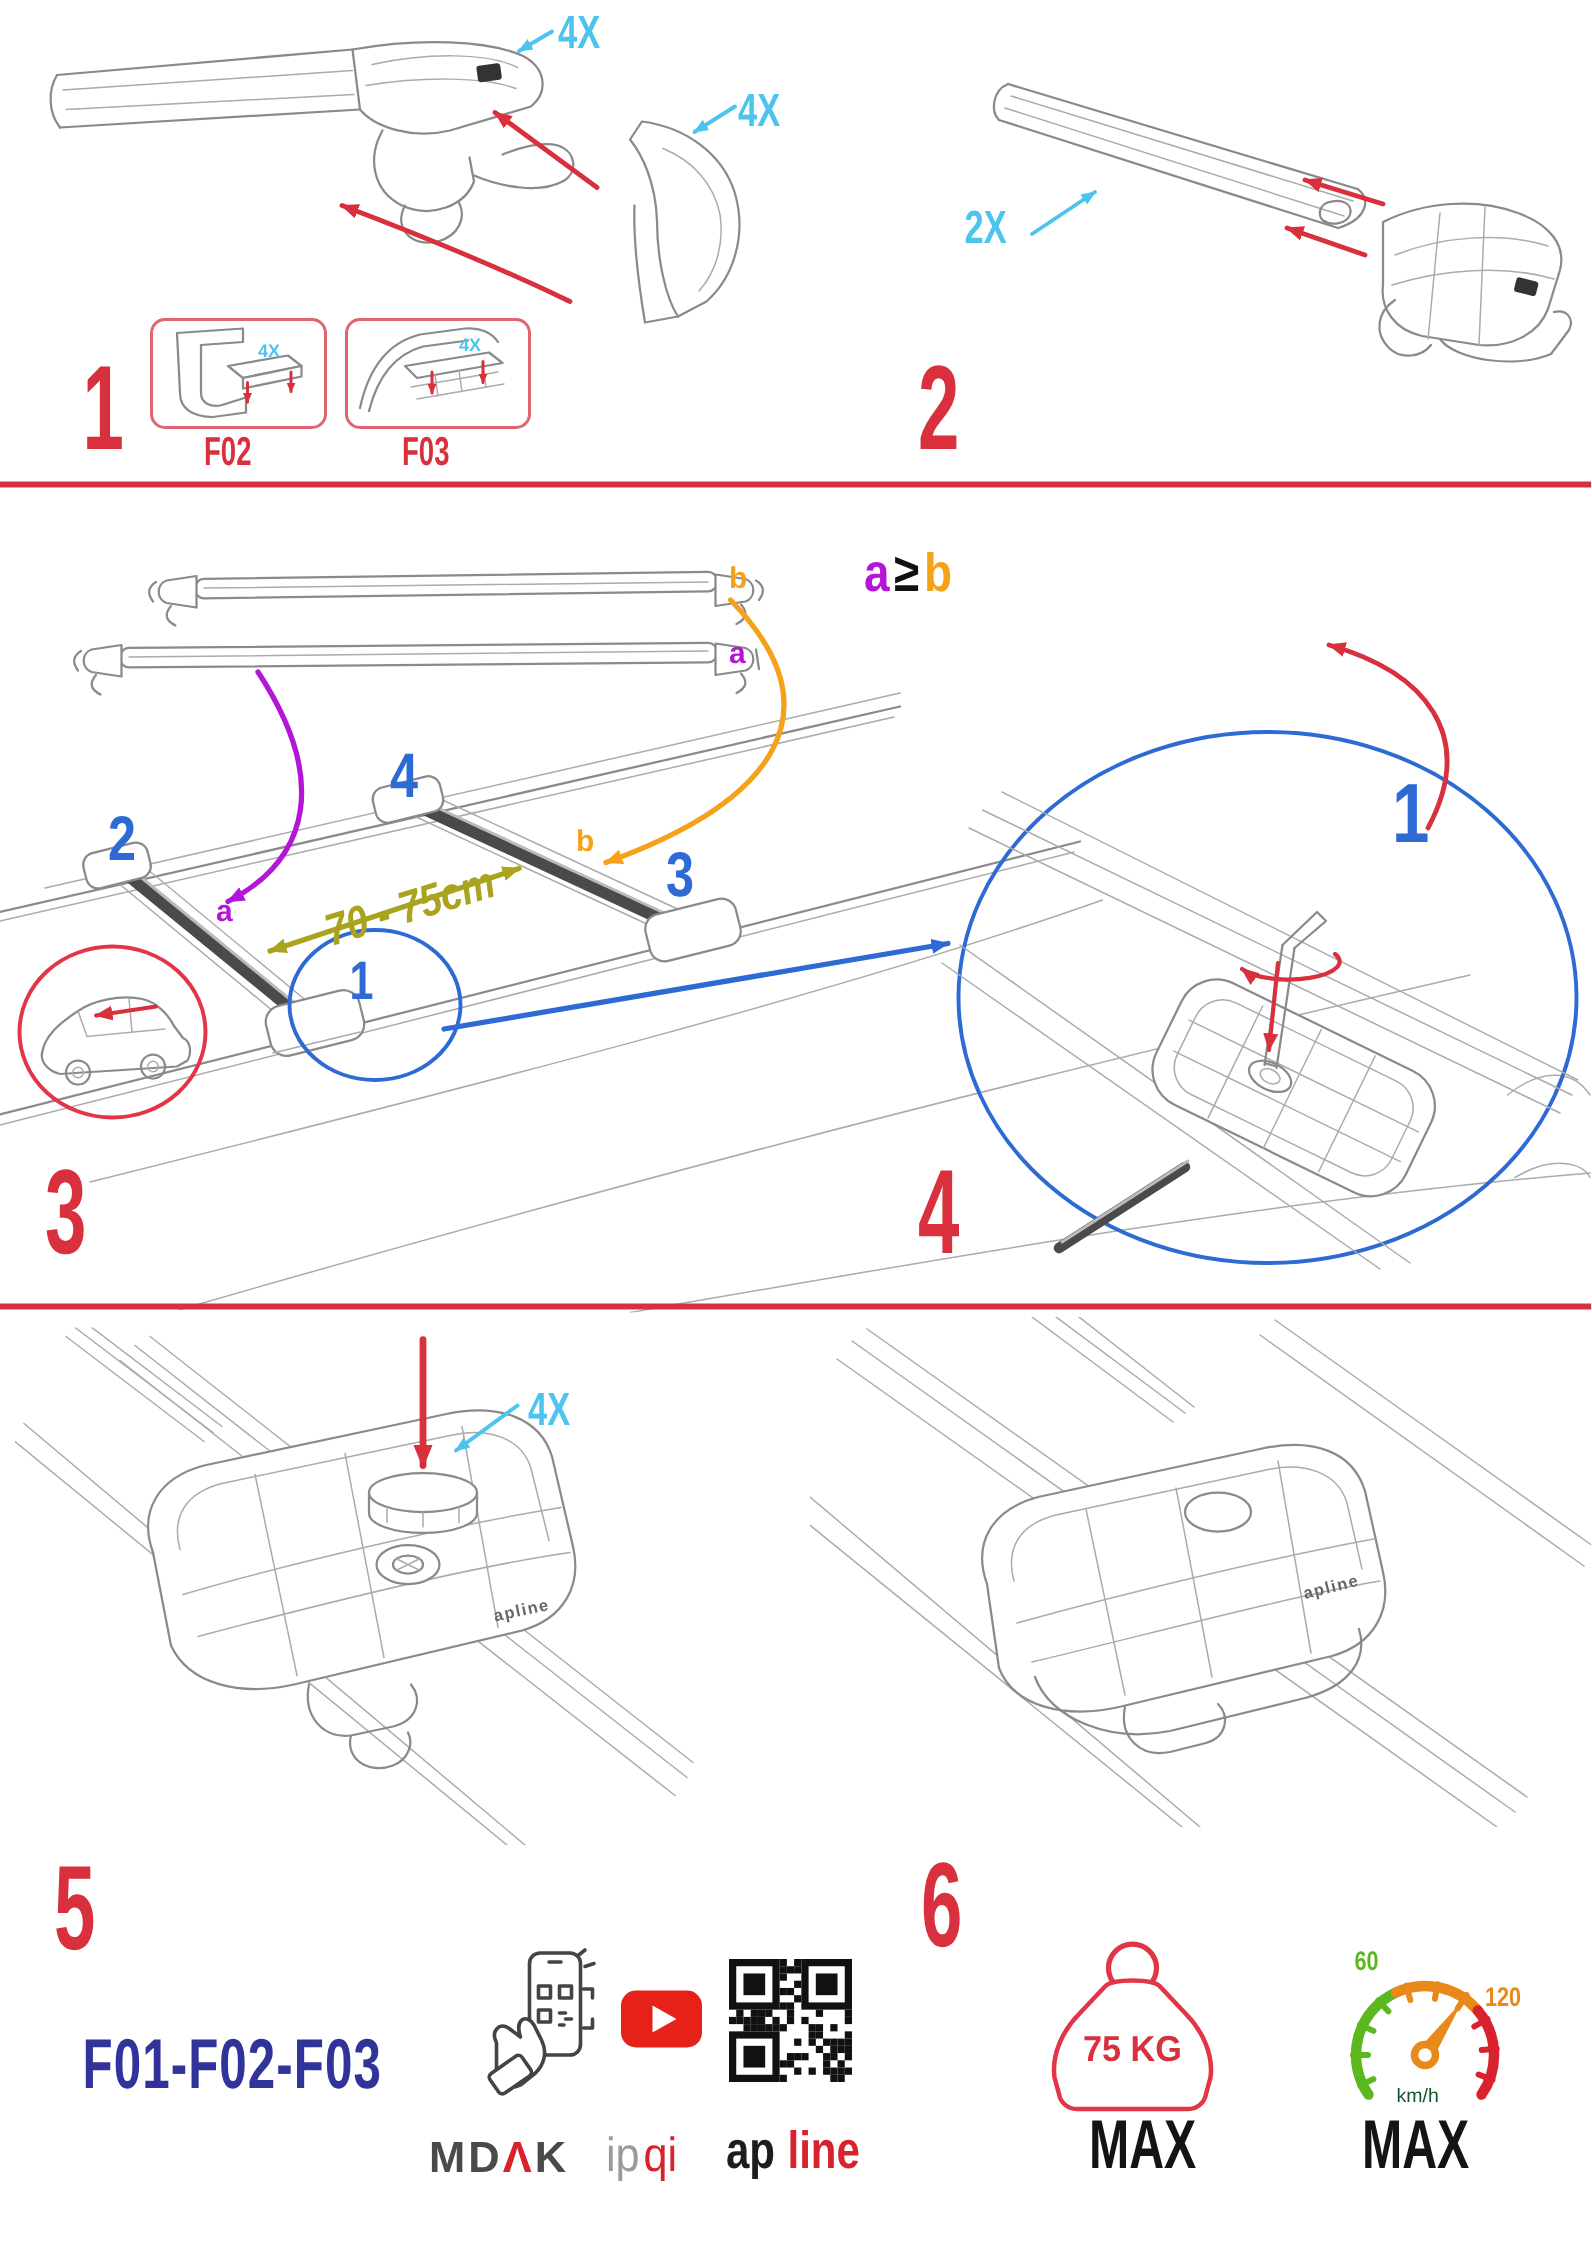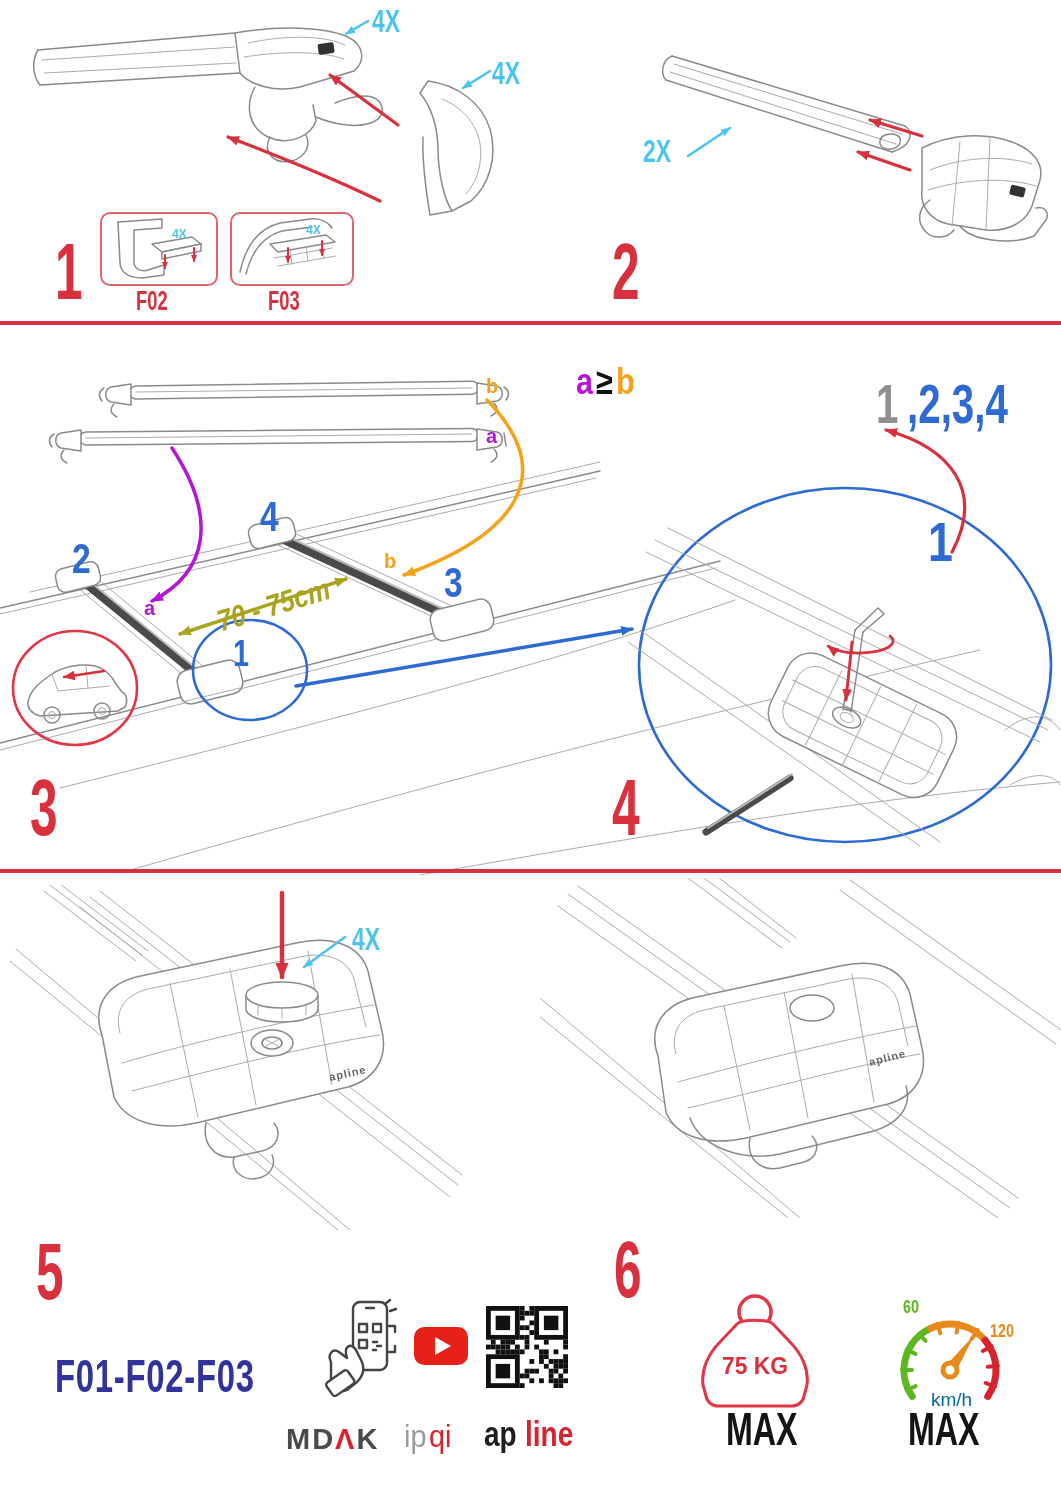--- a/index.html
+++ b/index.html
@@ -22,21 +22,21 @@
     transform:rotate(-17deg) scaleX(.85);transform-origin:left top;display:inline-block;}
   .seq{font-weight:bold;font-size:56px;line-height:1;display:inline-block;transform:scaleX(.72);transform-origin:left top;white-space:nowrap;}
   .inset-box{border:2px solid #e06570;border-radius:10px;background:#fff;}
   .inset-label{font-weight:bold;font-size:27px;color:var(--red);transform:scaleX(.68);transform-origin:left top;display:inline-block;line-height:1;}
   .codes{font-weight:bold;font-size:47px;line-height:1;color:var(--navy);transform:scaleX(.7);transform-origin:left top;display:inline-block;letter-spacing:1px;}
   .brand1{font-weight:bold;font-size:36px;line-height:1;transform:scaleX(.78);transform-origin:left top;display:inline-block;}
   .brand2{font-weight:bold;font-size:29px;line-height:1;color:#4a4a4a;letter-spacing:2px;display:inline-block;}
   .brand3{font-size:32px;line-height:1;color:#9a9a9a;display:inline-block;transform:scaleX(.9);transform-origin:left top;}
   .brand4{font-weight:bold;font-size:35px;line-height:1;color:#1d1d1d;transform:scaleX(.8);transform-origin:left top;display:inline-block;}
   .maxlab{font-weight:bold;font-size:46px;line-height:1;color:#141414;transform:scaleX(.7);transform-origin:left top;display:inline-block;}
-  .unitlab{font-size:19px;line-height:1;color:#0369a1;}
+  .unitlab{font-size:13px;line-height:1;color:#14532d;}
   .gauge-num{font-weight:bold;font-size:18px;line-height:1;display:inline-block;transform:scaleX(.8);transform-origin:left top;}
   .divider{position:absolute;left:0;width:1061px;height:4px;background:var(--red);}
   
   svg .ln{fill:none;stroke:#8a8a8a;stroke-width:1.5;stroke-linecap:round;stroke-linejoin:round;}
   svg .thin{fill:none;stroke:#ababab;stroke-width:1;stroke-linecap:round;}
   svg .shape{fill:#fff;stroke:#8a8a8a;stroke-width:1.5;stroke-linejoin:round;}
   svg .band{fill:none;stroke:#4a4a4a;stroke-width:8;stroke-linecap:round;}
   svg .bandhl{fill:none;stroke:#bbb;stroke-width:2;stroke-linecap:round;}
   svg .red-a{fill:none;stroke:var(--red);stroke-width:3.2;stroke-linecap:round;}
   svg .red-a-big{fill:none;stroke:var(--red);stroke-width:4.5;stroke-linecap:round;}
@@ -268,21 +268,20 @@
   <span class="abs" style="left:576px;top:364px"><span class="formula" style="color:var(--purple)">a</span><span class="formula" style="color:#111">≥</span><span class="formula" style="color:var(--orange)">b</span></span>
   <span class="abs blue-num" style="left:72px;top:538px;font-size:42px">2</span>
   <span class="abs blue-num" style="left:260px;top:496px;font-size:42px">4</span>
   <span class="abs blue-num" style="left:444px;top:562px;font-size:42px">3</span>
   <span class="abs tag" style="left:384px;top:551px;color:var(--orange)">b</span>
   <span class="abs tag" style="left:144px;top:598px;color:var(--purple)">a</span>
   <span class="abs dist" style="left:213px;top:606px">70 - 75cm</span>
   <span class="abs blue-num" style="left:233px;top:636px;font-size:36px">1</span>
   <span class="abs step-num" style="left:30px;top:774px">3</span>
   <span class="abs step-num" style="left:612px;top:774px">4</span>
-  <span class="abs" style="left:876px;top:376px"><span class="seq" style="color:var(--gray)">1</span><span class="seq" style="color:var(--blue)">,2,3,4</span></span>
   <span class="abs blue-num" style="left:928px;top:514px;font-size:56px">1</span>
 
   <div class="divider" style="top:869px"></div>
 
   <svg class="abs" style="left:10px;top:885px" width="470" height="345" viewBox="0 0 470 345">
     <defs>
       <marker id="m5r" markerWidth="17" markerHeight="14" refX="14" refY="6.5" orient="auto" markerUnits="userSpaceOnUse">
         <path d="M0,0 L16,6.5 L0,13 Z" class="f-red"></path>
         </marker>
       <marker id="m5c" markerWidth="11" markerHeight="9" refX="9" refY="4" orient="auto" markerUnits="userSpaceOnUse">

